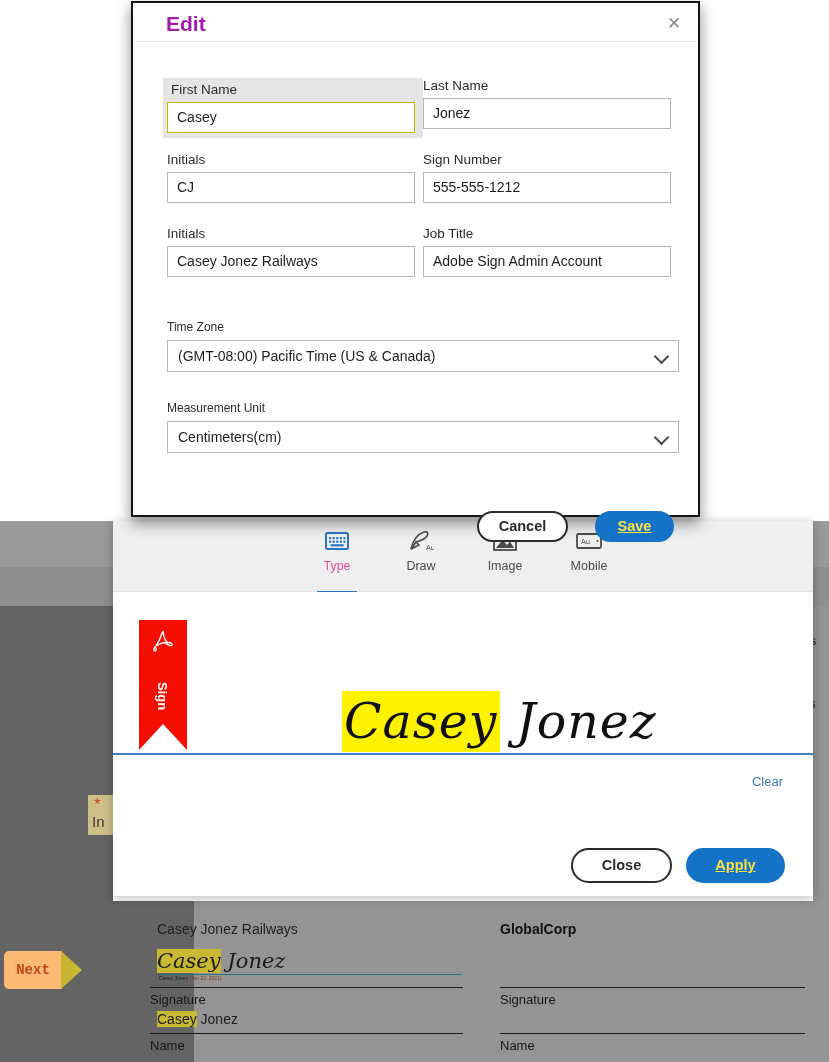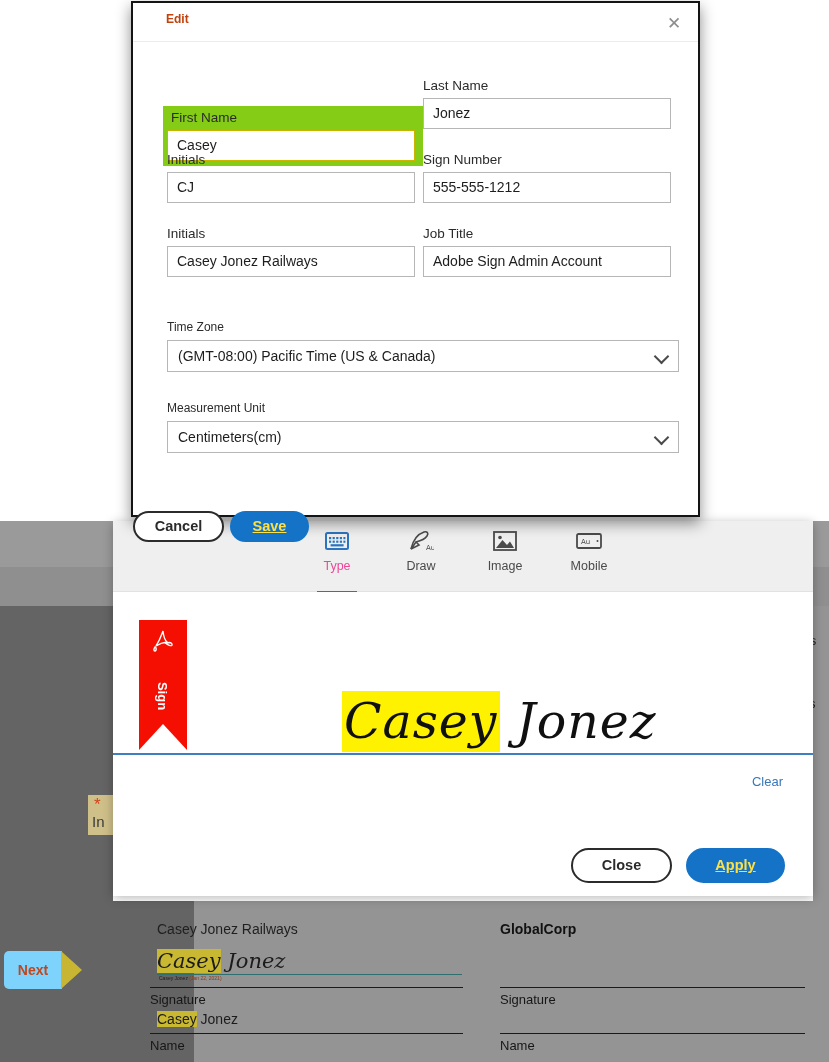--- a/index.html
+++ b/index.html
@@ -29,21 +29,21 @@
   #req-field{
     position:absolute;left:88px;top:795px;width:40px;height:40px;
     background:#cfc08a;overflow:hidden;
   }
   #req-field .star{position:absolute;left:6px;top:1px;color:#d1431a;font-size:17px;line-height:17px;}
   #req-field .txt{position:absolute;left:4px;top:18px;color:#3a3a3a;font-size:15px;}
 
   
   #next-tab{
     position:absolute;left:4px;top:951px;width:58px;height:38px;
-    background:#7dd3fc;border-radius:5px 0 0 5px;
+    background:#fdba74;border-radius:5px 0 0 5px;font-family:Liberation Mono, monospace;
   }
   #next-tab .lbl{
     position:absolute;left:0;top:0;width:58px;height:38px;
     display:flex;align-items:center;justify-content:center;
     color:#c0461c;font-size:14px;font-weight:bold;
   }
   #next-arrow{
     position:absolute;left:61px;top:951px;width:0;height:0;
     border-top:19px solid transparent;border-bottom:19px solid transparent;
     border-left:21px solid #c8b633;
@@ -132,55 +132,55 @@
   
   #edit-dialog{
     position:absolute;left:131px;top:1px;width:569px;height:516px;
     background:#ffffff;border:2px solid #141414;
     box-shadow:0 6px 14px rgba(0,0,0,.45);
     box-sizing:border-box;
   }
   #dlg-titlebar{
     position:absolute;left:0;top:0;width:565px;height:38px;border-bottom:1px solid #ececec;
   }
-  #dlg-title{position:absolute;left:33px;top:9px;font-size:12px;font-weight:bold;color:#c2410c;}
+  #dlg-title{position:absolute;left:33px;top:9px;font-size:21px;font-weight:bold;color:#a21caf;}
   #dlg-close{
     position:absolute;right:12px;top:8px;width:24px;height:24px;
     display:flex;align-items:center;justify-content:center;
     color:#8d8d8d;font-size:17px;cursor:pointer;
   }
   #dlg-body{position:absolute;left:0;top:39px;width:565px;height:420px;}
   .frow{position:absolute;left:34px;width:512px;}
   .fcell{position:absolute;top:0;width:248px;}
   .fcell.right{left:256px;}
   .fcell.left{left:0;}
   .flabel{font-size:13.5px;color:#2b2b2b;display:block;margin-bottom:5px;}
   .finput{
     box-sizing:border-box;width:248px;height:31px;border:1px solid #b6b6b6;
     background:#ffffff;font-size:14px;color:#1d1d1d;padding:0 9px;line-height:29px;
     font-family:"Liberation Sans", sans-serif;
   }
-  .fcell.hl{background:#84cc16;padding:4px 4px 5px 4px;left:-4px;width:252px;margin-top:28px;}
+  .fcell.hl{background:#e5e5e5;padding:4px 4px 5px 4px;left:-4px;width:252px;}
   .fcell.hl .flabel{padding-left:4px;}
   .fcell.hl .finput{border-color:#c9b400;}
   .wide{position:absolute;left:34px;width:512px;}
   .wlabel{font-size:12px;color:#2b2b2b;display:block;margin-bottom:6px;}
   .wselect{
     box-sizing:border-box;width:512px;height:32px;border:1px solid #b6b6b6;background:#fff;
     font-size:14px;color:#1d1d1d;padding:0 10px;line-height:30px;position:relative;
     font-family:"Liberation Sans", sans-serif;
   }
   .wselect .chev{
     position:absolute;right:11px;top:10px;width:9px;height:9px;
     border-right:2px solid #4a4a4a;border-bottom:2px solid #4a4a4a;
     transform:rotate(45deg);
   }
   #dlg-actions{
     position:absolute;left:0;top:455px;width:565px;height:58px;
-    display:flex;align-items:center;gap:6px;padding-right:24px;
+    display:flex;align-items:center;justify-content:flex-end;gap:27px;padding-right:24px;
     box-sizing:border-box;
   }
 
   
   .btn{
     border-radius:20px;font-size:14.5px;font-weight:bold;cursor:pointer;
     display:inline-flex;align-items:center;justify-content:center;
     font-family:"Liberation Sans", sans-serif;box-sizing:border-box;
   }
   .btn-secondary{background:#ffffff;color:#2b2b2b;border:2px solid #2b2b2b;}

